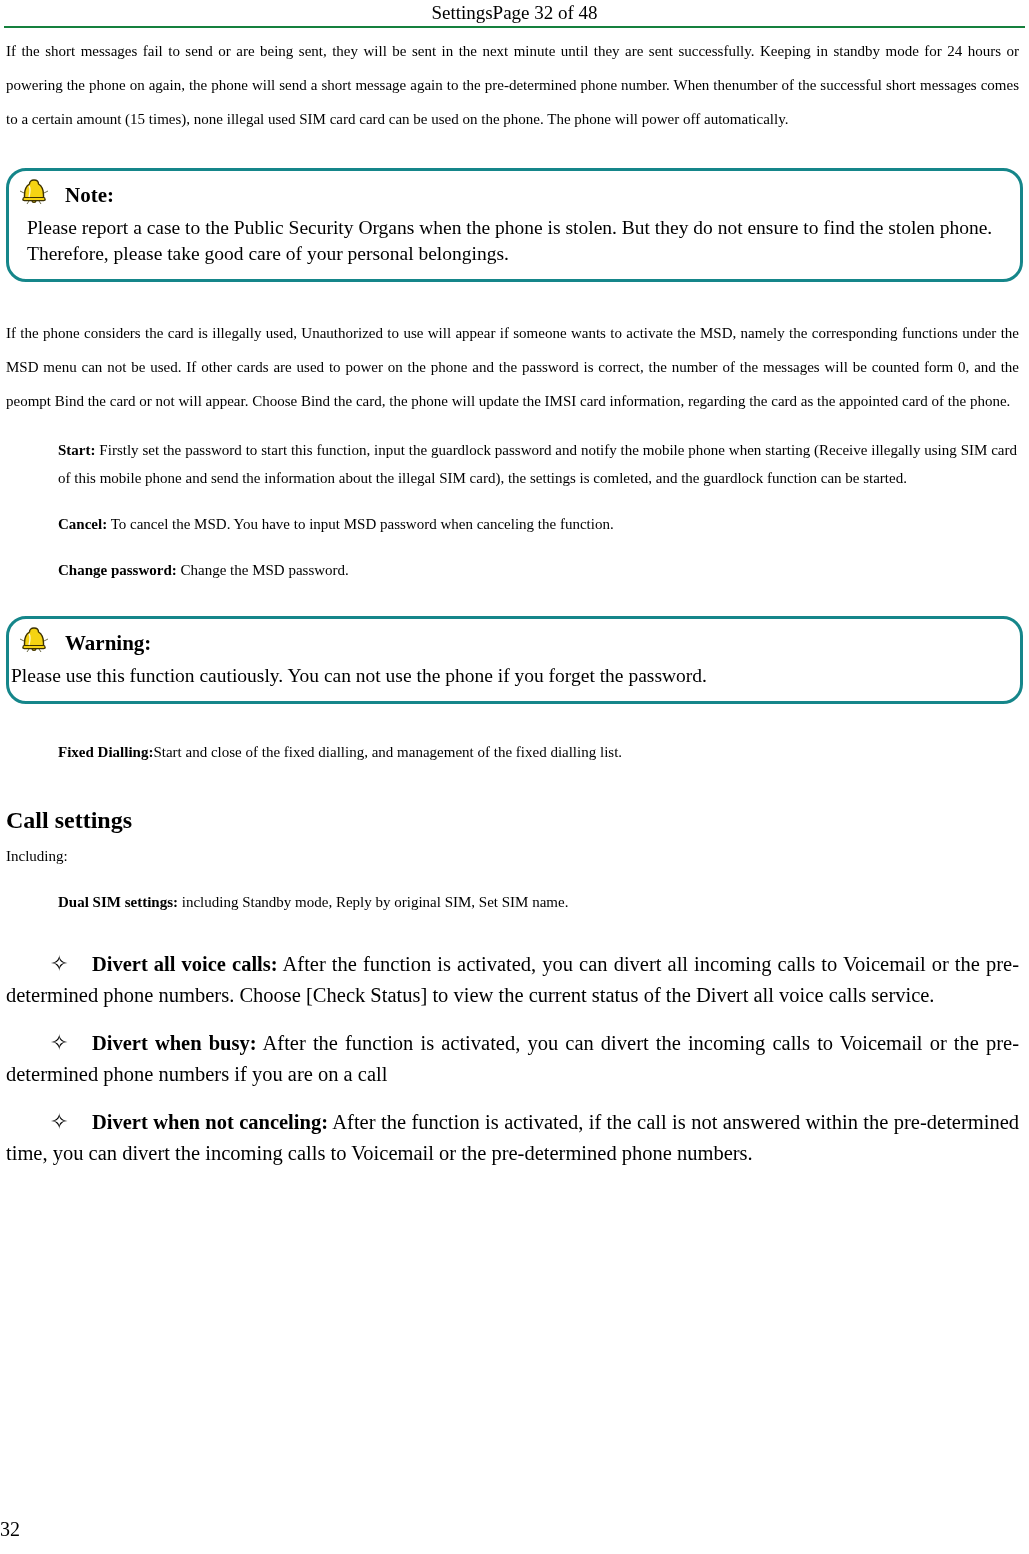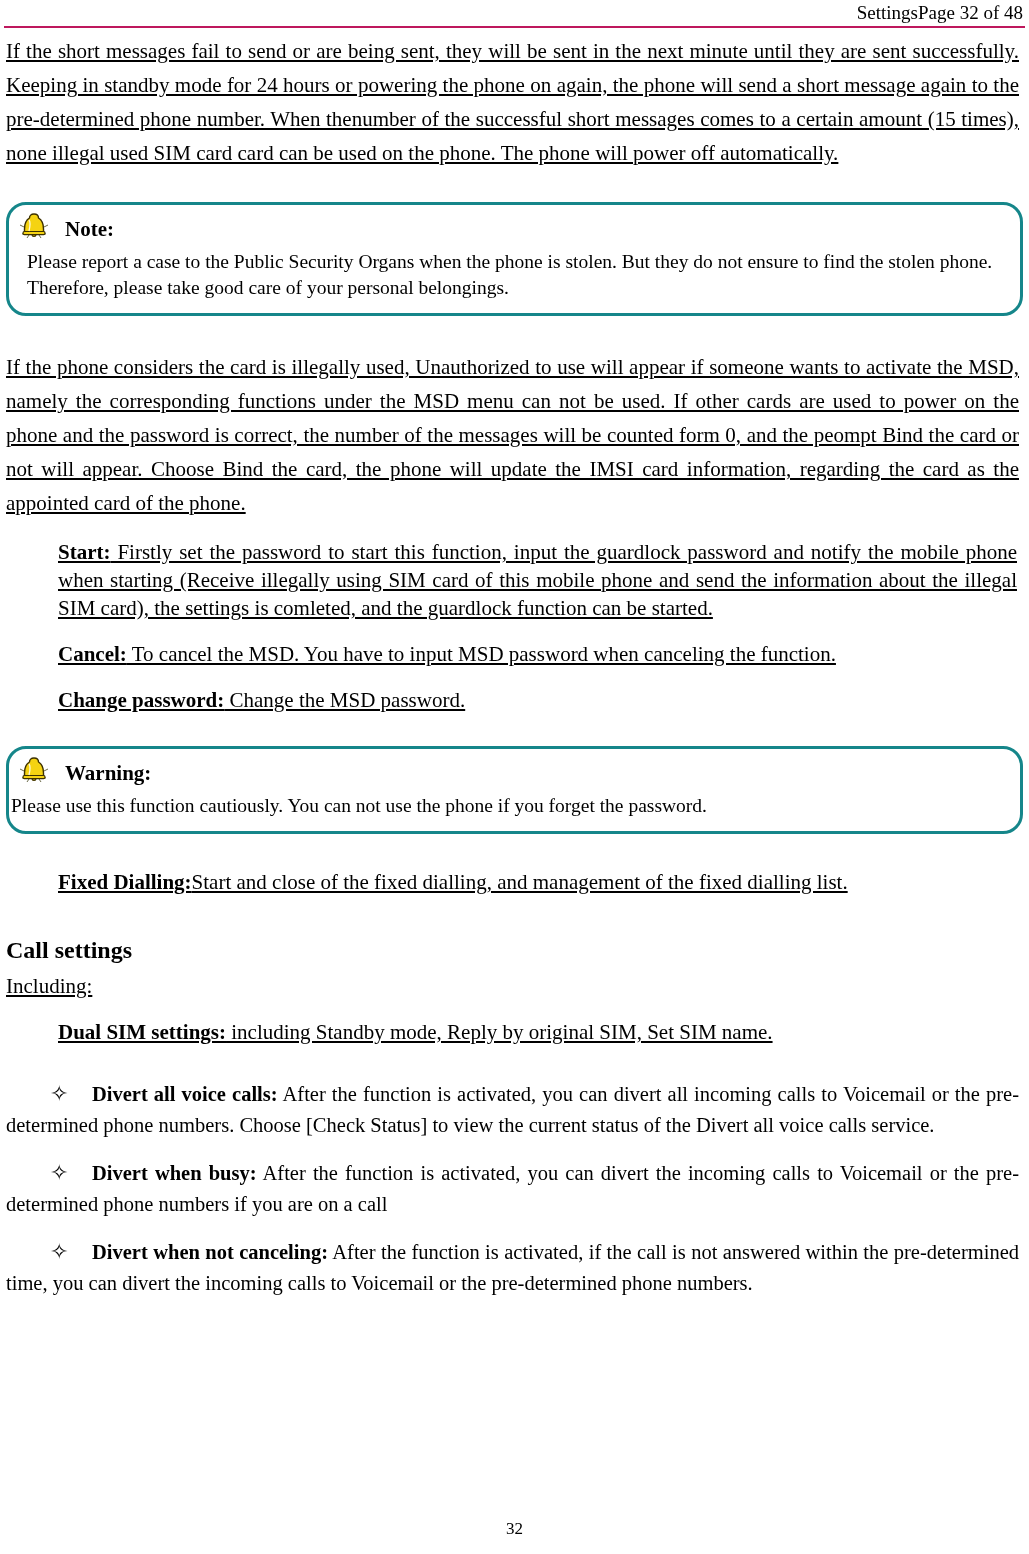--- a/index.html
+++ b/index.html
@@ -19,40 +19,39 @@
     width: 1029px;
     height: 1554px;
     position: relative;
     box-sizing: border-box;
     padding: 0 4px;
   }
 
   
   .header {
     display: flex;
-    justify-content: flex-end;
+    justify-content: center;
     align-items: baseline;
     font-size: 19px;
     line-height: 22px;
     padding: 2px 2px 2px 2px;
-    border-bottom: 2px solid #be185d;
+    border-bottom: 2px solid #15803d;
     margin: 0 0 6px 0;
   }
   .header-left { white-space: nowrap; }
   .header-right { white-space: nowrap; }
 
   
   .para {
-    font-size: 21px;
+    font-size: 15px;
     line-height: 34px;
     text-align: justify;
     text-justify: inter-word;
     margin: 0 0 4px 0;
     padding: 0 6px 0 2px;
-    text-decoration: underline;
   }
   .para.tight { line-height: 28px; }
   .indent {
     margin-left: 52px;
     padding-right: 8px;
   }
   b, .b { font-weight: bold; }
 
   .spacer-sm { height: 14px; }
   .spacer-md { height: 24px; }
@@ -113,22 +112,21 @@
     vertical-align: baseline;
   }
   .bullet-item.justified { text-align: justify; }
 
   
   .footer {
     position: absolute;
     left: 0;
     right: 0;
     bottom: 14px;
-    text-align: center;
-    font-size: 17px;
+    font-size: 20px;
     line-height: 22px;
   }
 </style>
 </head>
 <body>
 
 <div class="page">
 
   <div class="header">
     <span class="header-left">Settings</span>

